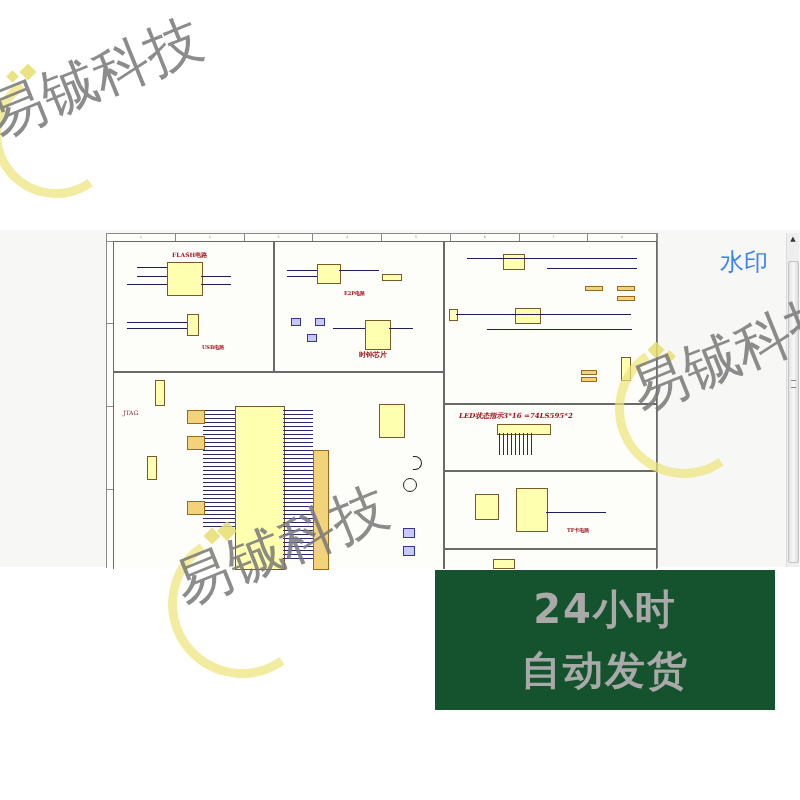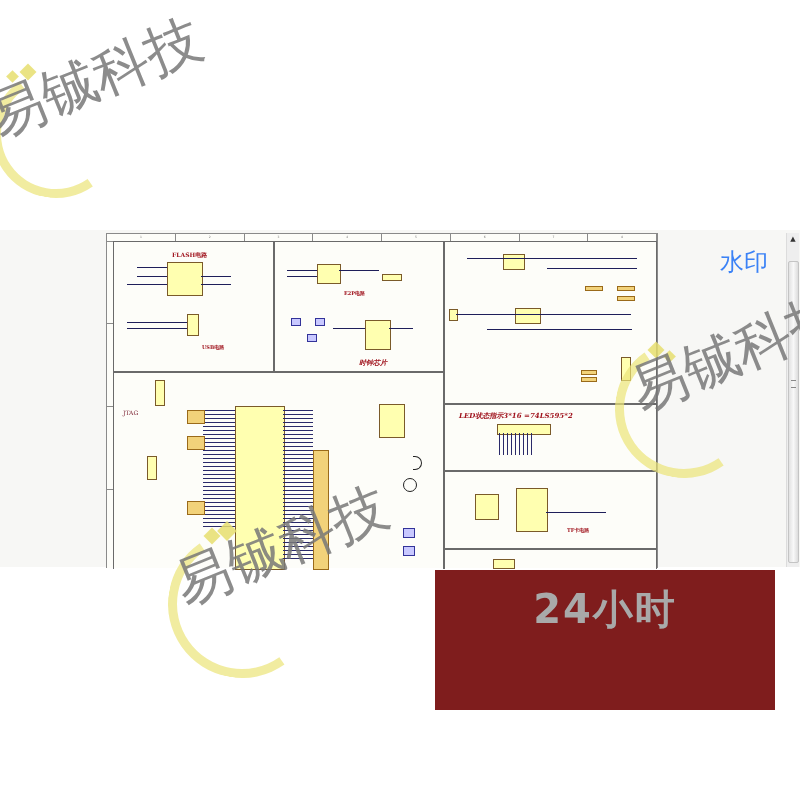--- a/index.html
+++ b/index.html
@@ -22,21 +22,21 @@
   
   #scrollbar { left:786px; top:233px; width:12px; height:334px; background:#eeeeee; border-left:1px solid #dcdcdc; }
   #scroll-up { left:0; top:0; width:12px; height:12px; font-size:7px; text-align:center; line-height:12px; color:#333; }
   #scroll-thumb { left:1px; top:28px; width:9px; height:300px; background:linear-gradient(90deg,#e2e2e2,#f8f8f8,#dcdcdc); border:1px solid #c4c4c4; border-radius:2px; }
   #scroll-grip { left:2px; top:118px; width:5px; height:6px; border-top:1px solid #888; border-bottom:1px solid #888; }
   
   .wm-text { color:rgba(120,120,120,0.85); font-size:56px; font-family:"DejaVu Sans", sans-serif; white-space:nowrap; transform-origin:left bottom; }
   .wm-arc { border:9px solid rgba(236,228,120,0.7); border-radius:50%; border-right-color:transparent; border-top-color:transparent; }
   .wm-spark { background:rgba(230,222,110,0.85); transform:rotate(45deg); }
   #shuiyin { left:720px; top:246px; font-size:24px; color:#3b82f6; }
-  #promo { left:435px; top:570px; width:340px; height:140px; background:#7f1d1d; }
+  #promo { left:435px; top:570px; width:340px; height:140px; background:#14532d; }
   .promo-line { width:100%; text-align:center; color:#a9a9a9; font-weight:bold; font-size:40px; letter-spacing:2px; }
 </style>
 </head>
 <body>
 
 <div id="viewer" class="abs"></div>
 
 <div id="sheet" class="abs">
   <div class="abs ruler-top">
     <span>1</span>
@@ -81,21 +81,21 @@
   <div class="abs wire" style="left:232px;top:36px;width:40px;height:1px;"></div>
   <div class="abs chip" style="left:275px;top:40px;width:18px;height:5px;"></div>
   <div class="abs label-red" style="left:237px;top:56px;font-size:5px;">E2P电路</div>
 
   <div class="abs chip-blue" style="left:184px;top:84px;width:8px;height:6px;"></div>
   <div class="abs chip-blue" style="left:208px;top:84px;width:8px;height:6px;"></div>
   <div class="abs chip-blue" style="left:200px;top:100px;width:8px;height:6px;"></div>
   <div class="abs chip" style="left:258px;top:86px;width:24px;height:28px;"></div>
   <div class="abs wire" style="left:226px;top:94px;width:32px;height:1px;"></div>
   <div class="abs wire" style="left:282px;top:94px;width:24px;height:1px;"></div>
-  <div class="abs label-red" style="left:252px;top:124px;font-size:7px;font-style:italic;">时钟芯片</div>
+  <div class="abs label-red" style="left:252px;top:116px;font-size:7px;">时钟芯片</div>
 
   <div class="abs chip" style="left:396px;top:20px;width:20px;height:14px;"></div>
   <div class="abs wire" style="left:360px;top:24px;width:170px;height:1px;"></div>
   <div class="abs wire" style="left:440px;top:34px;width:90px;height:1px;"></div>
   <div class="abs chip" style="left:342px;top:75px;width:7px;height:10px;"></div>
   <div class="abs chip" style="left:408px;top:74px;width:24px;height:14px;"></div>
   <div class="abs wire" style="left:349px;top:80px;width:175px;height:1px;"></div>
   <div class="abs wire" style="left:380px;top:95px;width:145px;height:1px;"></div>
   <div class="abs net" style="left:478px;top:52px;width:16px;height:3px;"></div>
   <div class="abs net" style="left:510px;top:52px;width:16px;height:3px;"></div>
@@ -152,13 +152,14 @@
 <div class="abs wm-spark" style="left:665px;top:352px;width:9px;height:9px;"></div>
 <div class="abs wm-text" style="left:648px;top:354px;transform:rotate(-22deg);">易铖科技</div>
 
 <div class="abs wm-arc" style="left:168px;top:530px;width:130px;height:130px;transform:rotate(10deg);"></div>
 <div class="abs wm-spark" style="left:206px;top:530px;width:12px;height:12px;"></div>
 <div class="abs wm-spark" style="left:220px;top:524px;width:14px;height:14px;"></div>
 <div class="abs wm-text" style="left:192px;top:548px;transform:rotate(-22deg);">易铖科技</div>
 
 <div id="promo" class="abs">
   <div class="promo-line" style="margin-top:12px;">24小时</div>
+  <div class="promo-line" style="margin-top:6px;">自动发货</div>
 </div>
 
 </body></html>

